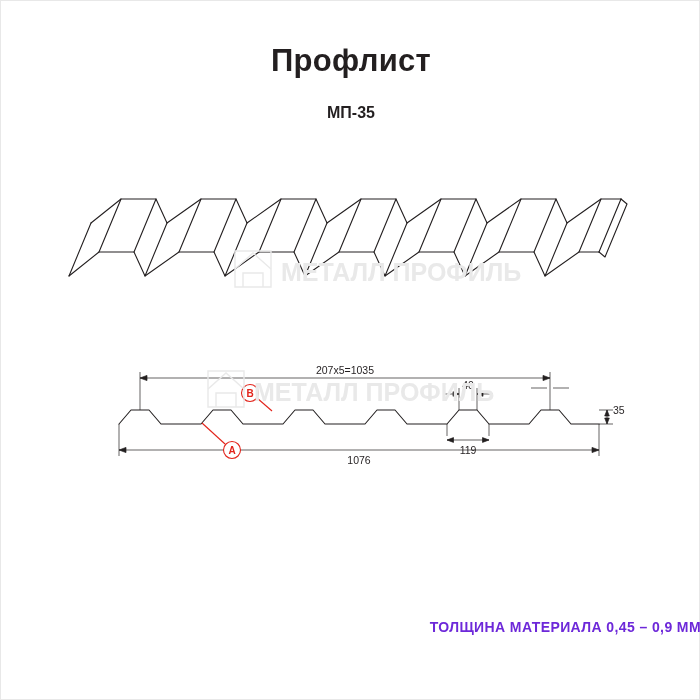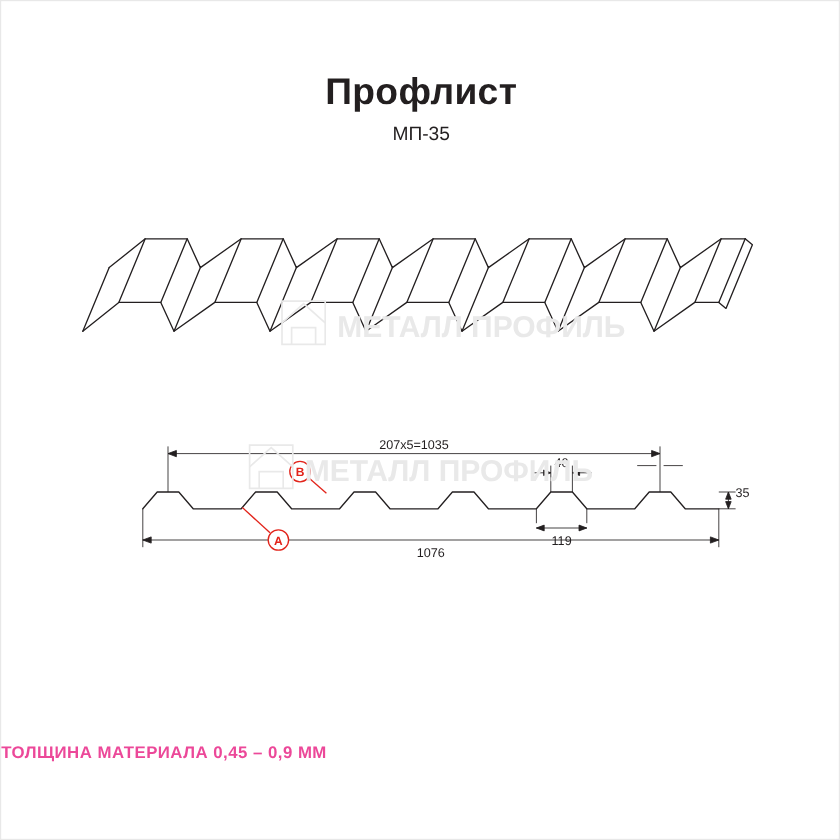--- a/index.html
+++ b/index.html
@@ -16,49 +16,49 @@
   }
   .page {
     position: relative;
     width: 700px;
     height: 700px;
     box-sizing: border-box;
     border: 1px solid #e8e8e8;
   }
   .title {
     position: absolute;
-    top: 58px;
+    top: 42px;
     left: 0;
     width: 700px;
     text-align: center;
     font-size: 31px;
     font-weight: bold;
     letter-spacing: 0.3px;
     color: #231f20;
   }
   .subtitle {
     position: absolute;
     top: 103px;
     left: 0;
     width: 700px;
     text-align: center;
     font-size: 16px;
-    font-weight: normal;
+    font-weight: bold;
     color: #231f20;
   }
   .footnote {
     position: absolute;
     top: 618px;
     left: 0;
     width: 700px;
-    text-align: left;
+    text-align: right;
     font-size: 14px;
     font-weight: bold;
     letter-spacing: 0.4px;
-    color: #ec4899;
+    color: #6d28d9;
   }
   .iso-wrap {
     position: absolute;
     top: 170px;
     left: 60px;
     width: 580px;
     height: 140px;
   }
   .section-wrap {
     position: absolute;

